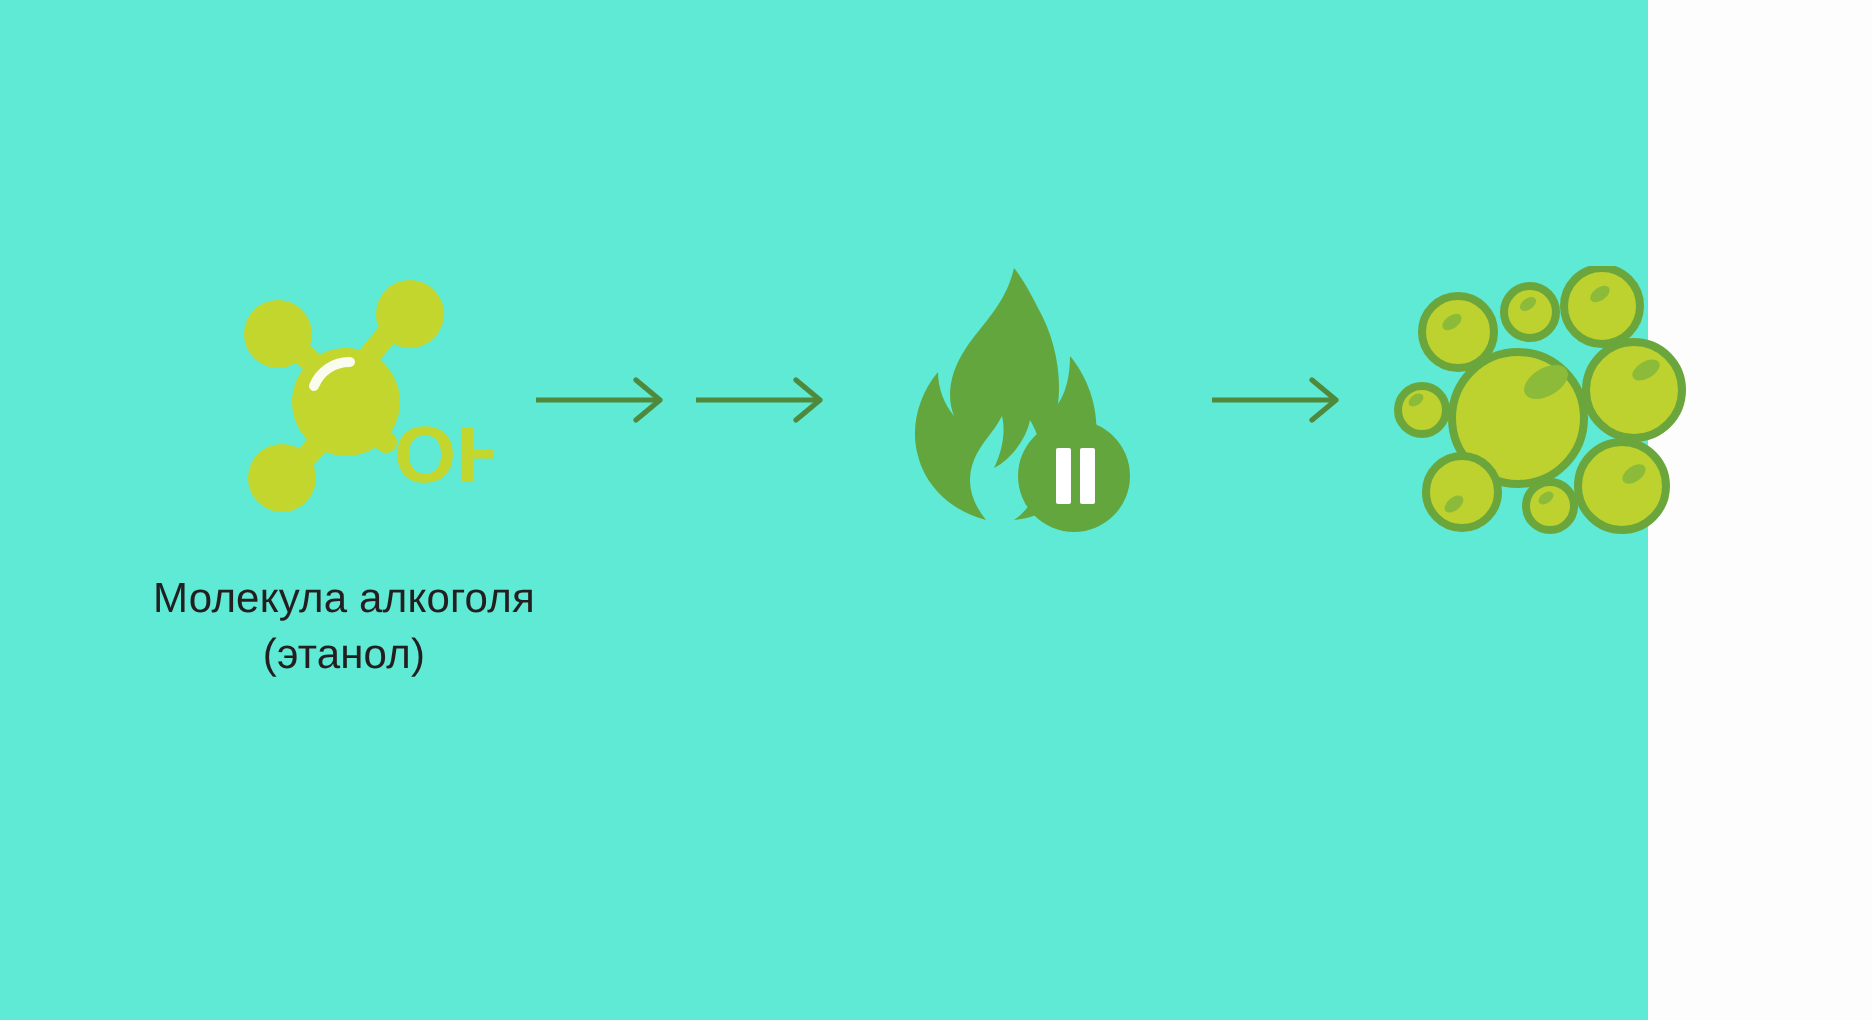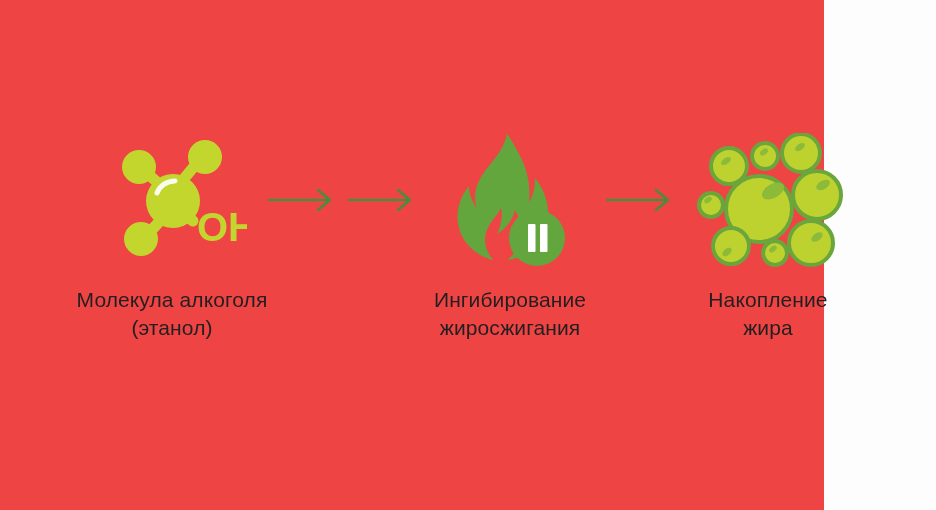--- a/index.html
+++ b/index.html
@@ -12,21 +12,21 @@
     height: 510px;
     background: #fdfdfd;
     font-family: "Liberation Sans", sans-serif;
     overflow: hidden;
   }
 
   .canvas {
     position: relative;
     width: 824px;
     height: 510px;
-    background: #ef4444;
+    background: #5eead4;
   }
 
   
   .flow {
     position: absolute;
     left: 0;
     top: 130px;
     width: 936px;
     height: 230px;
     display: flex;
@@ -149,22 +149,20 @@
                      C 90 58, 88 66, 84 72
                      C 86 56, 82 38, 74 24
                      C 70 16, 66 9, 62 4 Z"></path>
           </g>
 
           <circle cx="92" cy="108" r="28" fill="#63a63e"></circle>
           <rect x="83" y="94" width="7.5" height="28" rx="1" fill="#ffffff"></rect>
           <rect x="95" y="94" width="7.5" height="28" rx="1" fill="#ffffff"></rect>
         </svg>
       </div>
-      <div class="step-label lbl-wide">Ингибирование
-жиросжигания</div>
     </div>
 
     <div class="arrow">
       <svg width="70" height="26" viewBox="0 0 70 26">
         <line x1="2" y1="13" x2="62" y2="13" stroke="#4f8a3c" stroke-width="2.6"></line>
         <polyline points="52,3 64,13 52,23" fill="none" stroke="#4f8a3c" stroke-width="2.6" stroke-linecap="round" stroke-linejoin="round"></polyline>
       </svg>
     </div>
 
     <div class="step s4">
@@ -197,18 +195,16 @@
             <ellipse cx="71" cy="19" rx="4.5" ry="2.8" transform="rotate(-35 71 19)"></ellipse>
             <ellipse cx="107" cy="14" rx="5.5" ry="3.2" transform="rotate(-35 107 14)"></ellipse>
             <ellipse cx="130" cy="52" rx="7.5" ry="4.2" transform="rotate(-30 130 52)"></ellipse>
             <ellipse cx="124" cy="104" rx="6.5" ry="3.8" transform="rotate(-35 124 104)"></ellipse>
             <ellipse cx="15" cy="67" rx="4.2" ry="2.6" transform="rotate(-35 15 67)"></ellipse>
             <ellipse cx="34" cy="119" rx="5.5" ry="3.2" transform="rotate(-40 34 119)"></ellipse>
             <ellipse cx="80" cy="116" rx="4.2" ry="2.6" transform="rotate(-35 80 116)"></ellipse>
           </g>
         </svg>
       </div>
-      <div class="step-label">Накопление
-жира</div>
     </div>
 
   </div>
 </div>
 
 </body></html>

